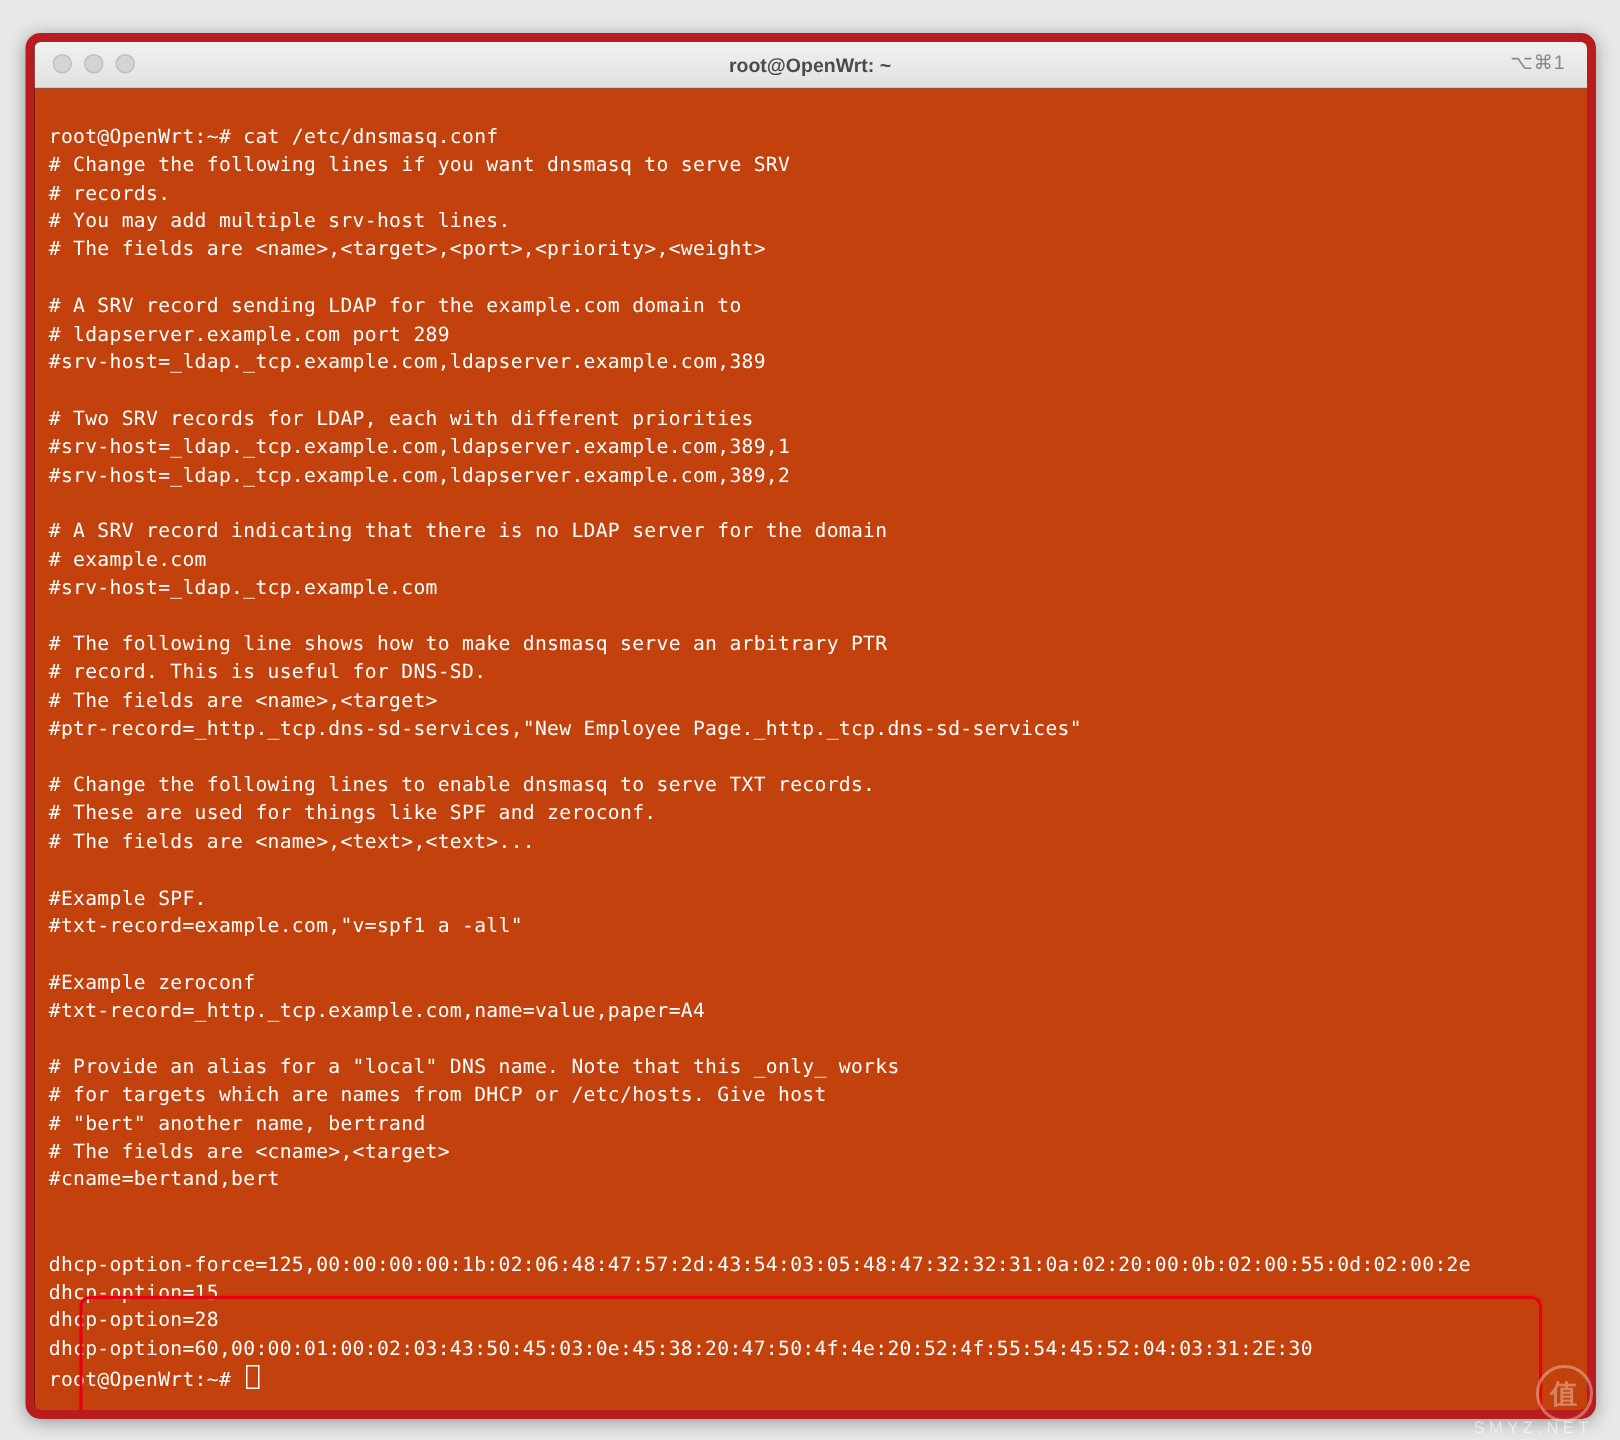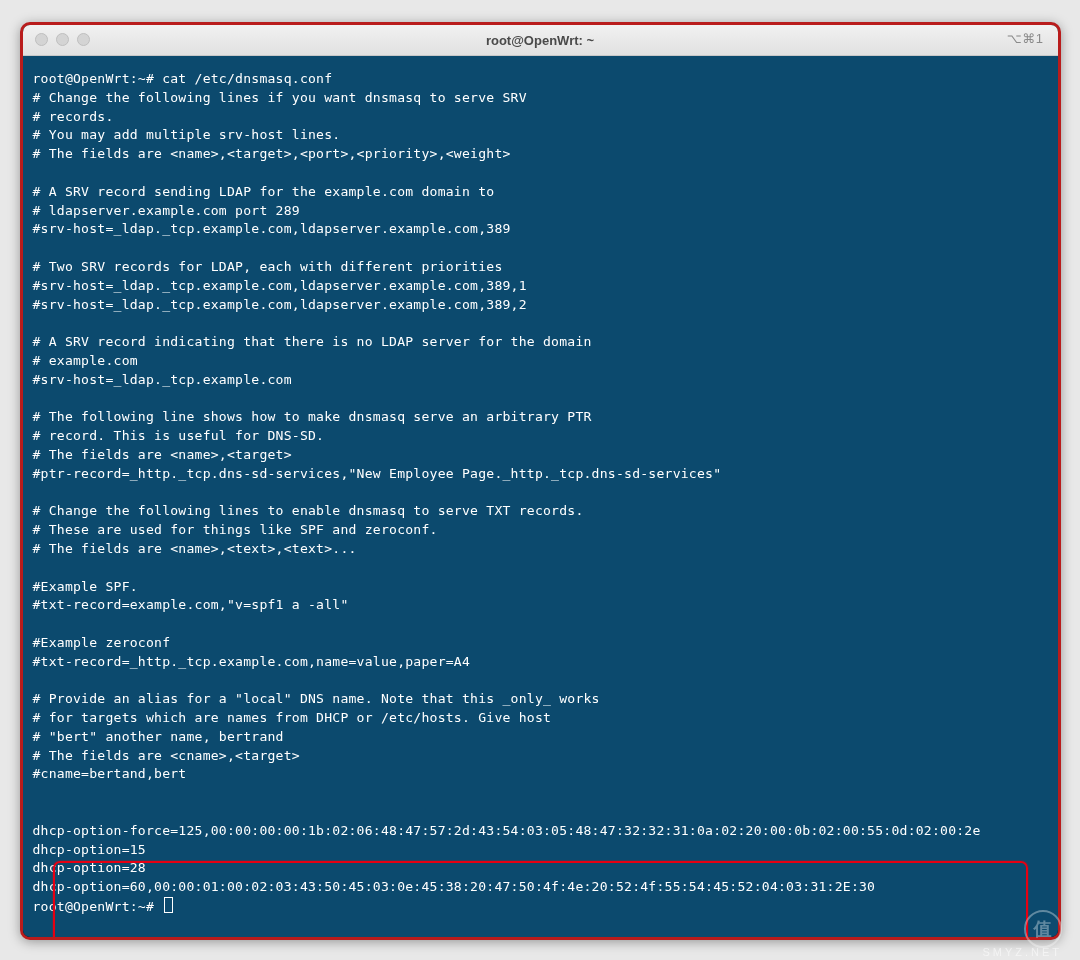--- a/index.html
+++ b/index.html
@@ -1,23 +1,23 @@
 <!DOCTYPE html>
 <html><head>
 <meta charset="utf-8">
 <style>
   html,body{margin:0;padding:0;background:#e8e8e8;font-family:-apple-system,BlinkMacSystemFont,sans-serif;width:1080px;height:960px;overflow:hidden}
   .wrap{position:relative;width:1080px;height:960px;display:flex;align-items:flex-start;justify-content:center}
-  .window{margin-top:22px;width:1035px;height:912px;background:#000;border-radius:10px;box-shadow:0 2px 12px rgba(0,0,0,.35);display:flex;flex-direction:column;overflow:hidden;border:3px solid #b91c1c}
+  .window{margin-top:22px;width:1035px;height:912px;background:#000;border-radius:10px;box-shadow:0 2px 12px rgba(0,0,0,.35);display:flex;flex-direction:column;overflow:hidden;border:6px solid #b91c1c}
   .titlebar{height:30px;background:linear-gradient(#f1f1f1,#e1e1e1);border-bottom:1px solid #c8c8c8;display:flex;align-items:center;position:relative;flex:0 0 auto}
   .traffic{display:flex;gap:8px;position:absolute;left:12px;top:8px}
   .tl{width:13px;height:13px;border-radius:50%;background:#d4d4d4;border:1px solid #bfbfbf;box-sizing:border-box}
   .title{flex:1;text-align:center;font-size:13px;font-weight:600;color:#4a4a4a}
   .shortcut{position:absolute;right:14px;top:6px;font-size:13px;color:#8a8a8a;letter-spacing:.5px}
-  .term{flex:1;background:#0c4a6e;color:#fff;font-family:SFMono-Regular,Menlo,Consolas,monospace;font-size:13.1px;line-height:18.8px;padding:14px 10px 12px 10px;white-space:pre;overflow:hidden;position:relative;letter-spacing:.22px}
+  .term{flex:1;background:#c2410c;color:#fff;font-family:SFMono-Regular,Menlo,Consolas,monospace;font-size:13.1px;line-height:18.8px;padding:24px 10px 12px 10px;white-space:pre;overflow:hidden;position:relative;letter-spacing:.22px}
   .hl{position:absolute;border:2.5px solid #e60012;border-radius:7px;left:30px;right:30px;top:805px;height:113px;pointer-events:none;box-shadow:0 0 0 1px rgba(255,0,0,.15)}
   .cursor{display:inline-block;width:7px;height:14px;border:1px solid #fff;vertical-align:-2px;margin-left:2px}
   .watermark{position:absolute;right:18px;bottom:12px;font-size:34px;font-weight:700;color:rgba(255,255,255,.35);letter-spacing:1px;pointer-events:none;display:flex;align-items:center;gap:6px;font-family:Arial,sans-serif}
   .wmicon{width:34px;height:34px;border-radius:50%;border:2px solid rgba(255,255,255,.35);display:flex;align-items:center;justify-content:center;font-size:18px}
   .watermark2{position:absolute;right:18px;bottom:2px;color:rgba(255,255,255,.55);font-size:11px;letter-spacing:3px;font-family:Arial,sans-serif;pointer-events:none}
 </style>
 </head>
 <body>
 
 <div class="wrap">

